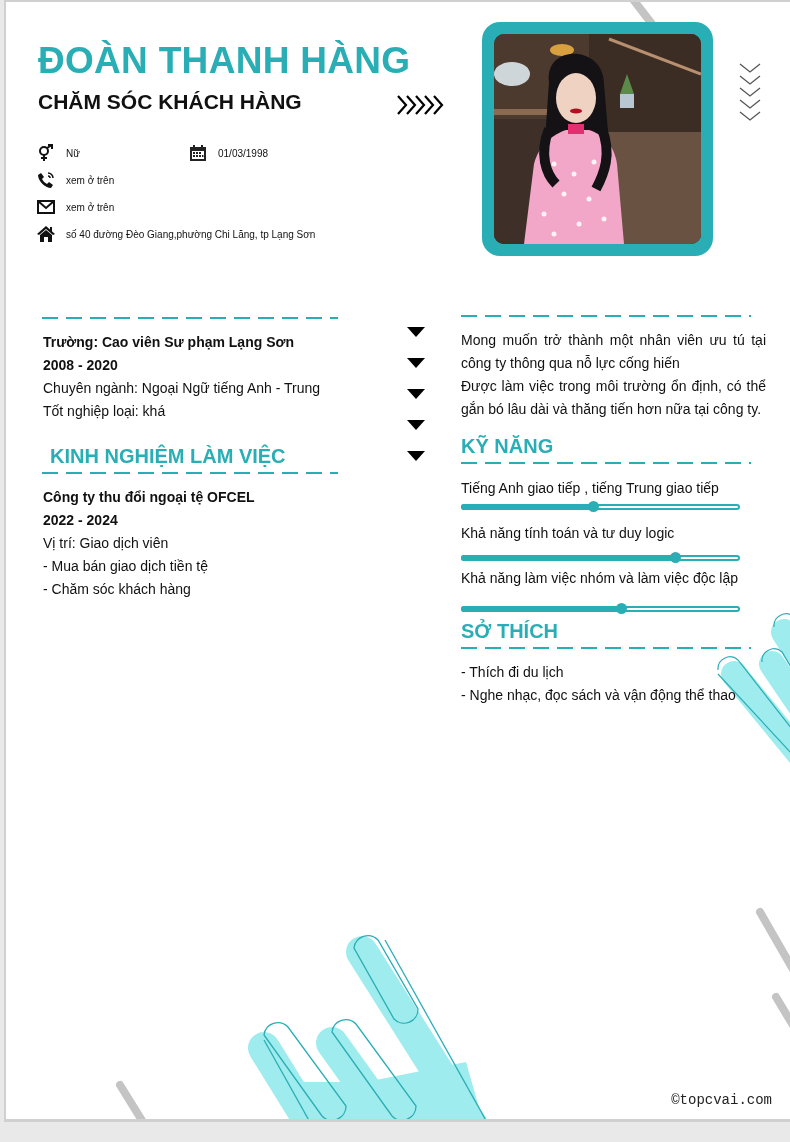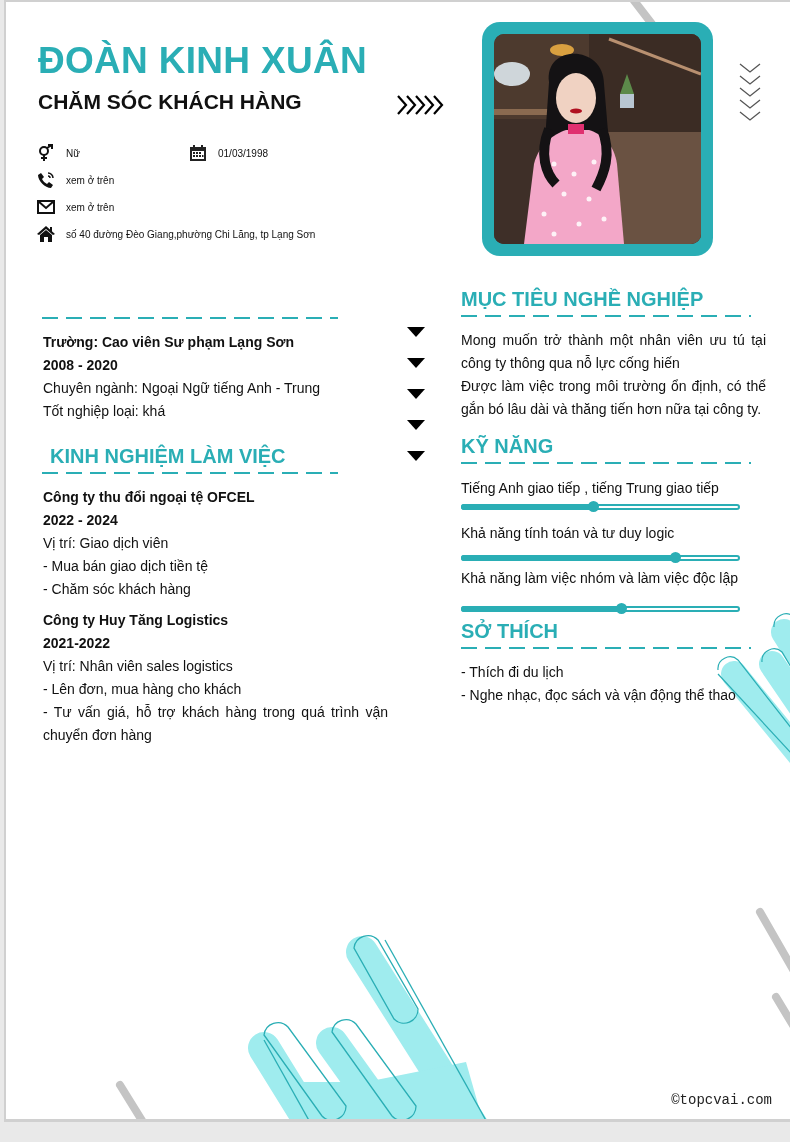--- a/index.html
+++ b/index.html
@@ -65,21 +65,21 @@
       <line x1="766" y1="662" x2="800" y2="712" stroke="#9fecee" stroke-width="26" stroke-linecap="round"></line>
     </g>
     <g fill="none" stroke="#2aaeb5" stroke-width="1.2">
       <path d="M768,625 a12,12 0 0 1 20,-10 L800,630"></path>
       <path d="M712,668 a12,12 0 0 1 20,-10 L800,745"></path>
       <path d="M756,660 a12,12 0 0 1 20,-10 L800,690"></path>
       <line x1="712" y1="672" x2="786" y2="752"></line>
     </g>
   </svg>
 
-  <div class="abs name">ĐOÀN KINH XUÂN</div>
+  <div class="abs name">ĐOÀN THANH HÀNG</div>
   <div class="abs role">CHĂM SÓC KHÁCH HÀNG</div>
 
   <svg class="abs" style="left:390px;top:92px" width="52" height="22">
     <g fill="none" stroke="#000" stroke-width="2.2">
       <polyline points="2,2 10,11 2,20"></polyline>
         <polyline points="11,2 19,11 11,20"></polyline>
         <polyline points="20,2 28,11 20,20"></polyline>
       <polyline points="29,2 37,11 29,20"></polyline>
         <polyline points="38,2 46,11 38,20"></polyline>
     </g>
@@ -219,29 +219,21 @@
   <svg class="abs dash" style="left:36px;top:469px" width="296" height="4">
     <line x1="0" y1="2" x2="296" y2="2" stroke="#2aaeb5" stroke-width="2" stroke-dasharray="16,8"></line>
   </svg>
   <div class="abs txt" style="left:37px;top:484px;width:345px">
     <div class="b">Công ty thu đổi ngoại tệ OFCEL</div>
     <div class="b">2022 - 2024</div>
     <div>Vị trí: Giao dịch viên</div>
     <div>- Mua bán giao dịch tiền tệ</div>
     <div>- Chăm sóc khách hàng</div>
   </div>
-  <div class="abs txt" style="left:37px;top:607px;width:345px">
-    <div class="b">Công ty Huy Tăng Logistics</div>
-    <div class="b">2021-2022</div>
-    <div>Vị trí: Nhân viên sales logistics</div>
-    <div>- Lên đơn, mua hàng cho khách</div>
-    <div class="just">- Tư vấn giá, hỗ trợ khách hàng trong quá trình vận chuyển đơn hàng</div>
-  </div>
-
-  <div class="abs sec-title" style="left:455px;top:286px">MỤC TIÊU NGHỀ NGHIỆP</div>
+
   <svg class="abs dash" style="left:455px;top:312px" width="290" height="4">
     <line x1="0" y1="2" x2="290" y2="2" stroke="#2aaeb5" stroke-width="2" stroke-dasharray="16,8"></line>
   </svg>
   <div class="abs txt just" style="left:455px;top:327px;width:305px">
     <div>Mong muốn trở thành một nhân viên ưu tú tại công ty thông qua nỗ lực cống hiến</div>
     <div>Được làm việc trong môi trường ổn định, có thể gắn bó lâu dài và thăng tiến hơn nữa tại công ty.</div>
   </div>
 
   <div class="abs sec-title" style="left:455px;top:433px">KỸ NĂNG</div>
   <svg class="abs dash" style="left:455px;top:459px" width="290" height="4">

